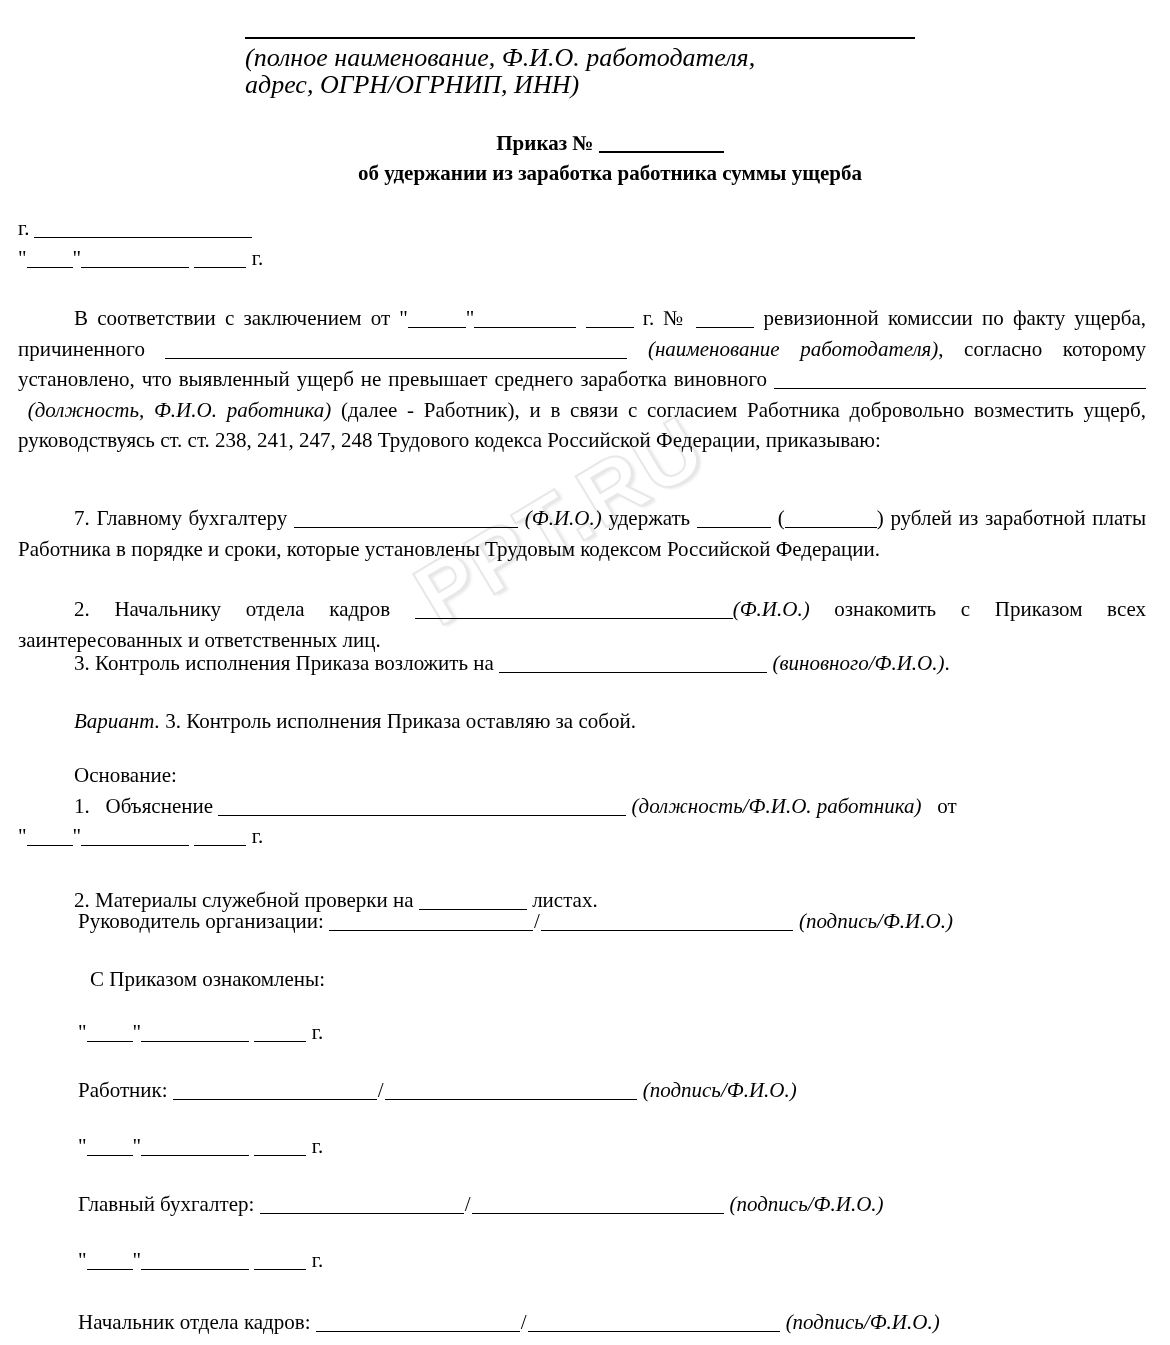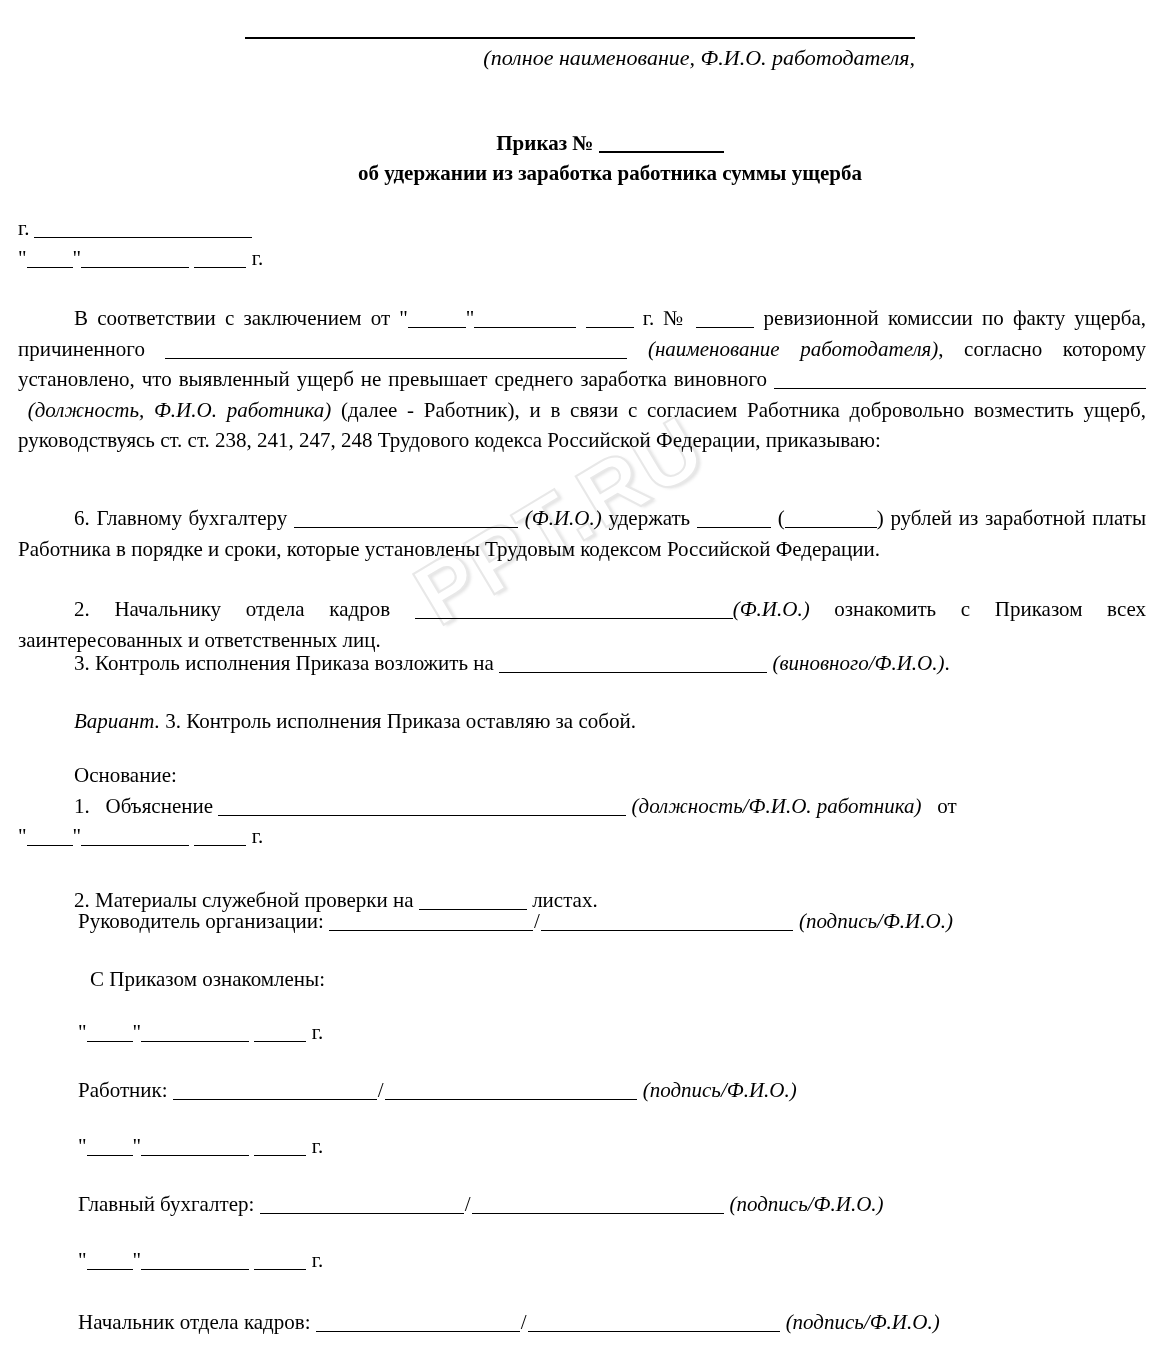--- a/index.html
+++ b/index.html
@@ -53,23 +53,23 @@
     left: 245px;
     top: 37px;
     width: 670px;
     border-top: 2px solid #000;
   }
   .hdr-caption {
     position: absolute;
     left: 245px;
     top: 44px;
     width: 670px;
-    text-align: right;
+    text-align: left;
     font-style: italic;
-    font-size: 22px;
+    font-size: 26px;
     line-height: 27px;
   }
 
   .title {
     position: absolute;
     left: 0;
     top: 128px;
     width: 1170px;
     text-align: center;
     font-weight: 700;
@@ -192,20 +192,21 @@
 
   <div class="watermark">
     <span>PPT.RU</span>
   </div>
 
   <div class="content">
 
     <div class="hdr-rule"></div>
     <div class="hdr-caption">
       <div>(полное наименование, Ф.И.О. работодателя,</div>
+      <div>адрес, ОГРН/ОГРНИП, ИНН)</div>
     </div>
 
     <div class="title">
       <div>
         <span>Приказ № </span><span class="u-med"></span>
       </div>
       <div>об удержании из заработка работника суммы ущерба</div>
     </div>
 
     <div class="city">
@@ -215,21 +216,21 @@
     <div class="datetop">
       <span>"</span><span class="u-d1"></span><span>"</span><span class="u-d2"></span>&nbsp;<span class="u-d3"></span>
       <span>г.</span>
     </div>
 
     <div class="para p-main">
       <span class="indent"></span><span>В соответствии с заключением от "</span><span class="u-a"></span><span>"</span><span class="u-b"></span>&nbsp;<span class="u-c"></span>&nbsp;<span>г. № </span><span class="u-e"></span>&nbsp;<span>ревизионной комиссии по факту ущерба, причиненного </span><span class="u-long"></span>&nbsp;<span class="ital">(наименование работодателя)</span><span>, согласно которому установлено, что выявленный ущерб не превышает среднего заработка виновного </span><span class="u-long2"></span>&nbsp;<span class="ital">(должность, Ф.И.О. работника)</span><span> (далее - Работник), и в связи с согласием Работника добровольно возместить ущерб, руководствуясь ст. ст. 238, 241, 247, 248 Трудового кодекса Российской Федерации, приказываю:</span>
     </div>
 
     <div class="para p-item1">
-      <span class="indent"></span><span>6. Главному бухгалтеру </span><span class="u-long3"></span>&nbsp;<span class="ital">(Ф.И.О.)</span><span> удержать </span><span class="u-sum"></span>&nbsp;<span>(</span><span class="u-sum2"></span><span>)</span><span> рублей из заработной платы Работника в порядке и сроки, которые установлены Трудовым кодексом Российской Федерации.</span>
+      <span class="indent"></span><span>7. Главному бухгалтеру </span><span class="u-long3"></span>&nbsp;<span class="ital">(Ф.И.О.)</span><span> удержать </span><span class="u-sum"></span>&nbsp;<span>(</span><span class="u-sum2"></span><span>)</span><span> рублей из заработной платы Работника в порядке и сроки, которые установлены Трудовым кодексом Российской Федерации.</span>
     </div>
 
     <div class="para p-item2">
       <span class="indent"></span><span>2. Начальнику отдела кадров </span><span class="u-long4"></span><span class="ital">(Ф.И.О.)</span><span> ознакомить с Приказом всех заинтересованных и ответственных лиц.</span>
     </div>
 
     <div class="para p-item3">
       <span class="indent"></span><span>3. Контроль исполнения Приказа возложить на </span><span class="u-long5"></span>&nbsp;<span class="ital">(виновного/Ф.И.О.)</span><span>.</span>
     </div>
 

